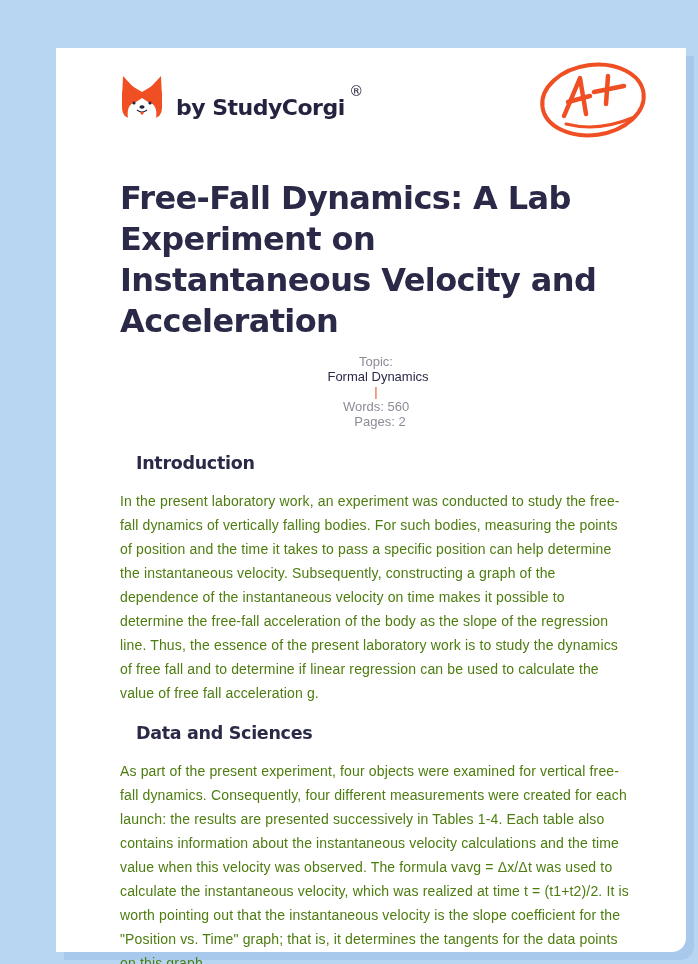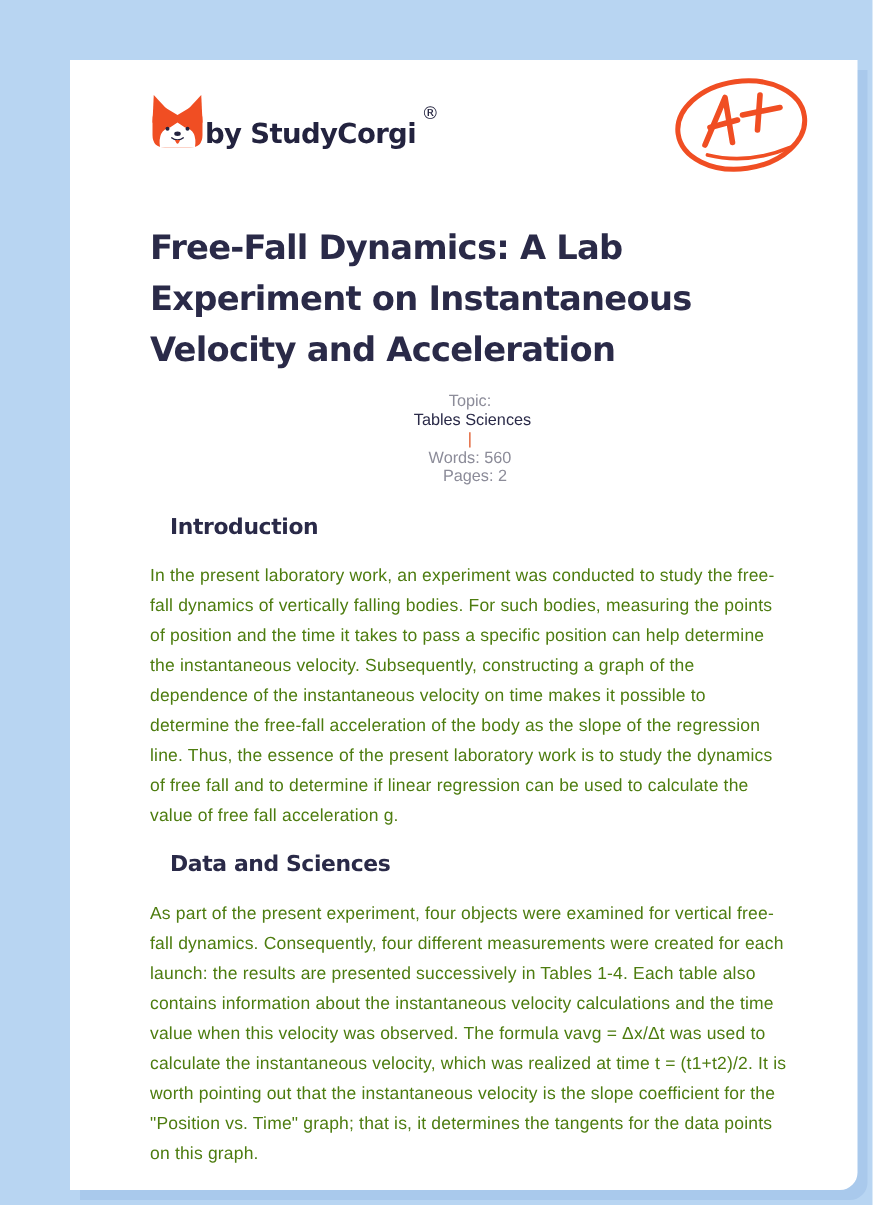--- a/index.html
+++ b/index.html
@@ -44,20 +44,21 @@
       top: 0;
       display: flex;
       align-items: center;
     }
     .logo-icon {
       width: 44px;
       height: 46px;
       display: block;
     }
     .logo-text {
+      margin-left: 12px;
       margin-top: 20px;
       font-family: "DejaVu Sans", sans-serif;
       font-weight: bold;
       font-size: 22px;
       color: #23233f;
       letter-spacing: -0.5px;
       position: relative;
     }
     .reg {
       position: absolute;
@@ -76,21 +77,21 @@
     }
     .content {
       position: absolute;
       left: 64px;
       top: 130px;
       width: 512px;
     }
     .title {
       font-family: "DejaVu Sans", sans-serif;
       font-weight: bold;
-      font-size: 27px;
+      font-size: 32px;
       line-height: 41px;
       color: #2a2a48;
       margin: 0;
       letter-spacing: -0.6px;
     }
     .meta {
       margin-top: 12px;
       font-size: 13px;
       color: #8c8c99;
       display: flex;
@@ -164,21 +165,21 @@
 
       <path d="M28 64 Q60 72 94 58" fill="none" stroke="#f04e23" stroke-width="3" stroke-linecap="round"></path>
     </svg>
   </div>
 
   <div class="content">
     <h1 class="title">Free-Fall Dynamics: A Lab Experiment on Instantaneous Velocity and Acceleration</h1>
 
     <div class="meta">
       <span>Topic:</span>
-      <span class="topic-value">Tables Sciences</span>
+      <span class="topic-value">Formal Dynamics</span>
       <span class="sep">|</span>
       <span>Words: 560</span>
       <span class="pages">Pages: 2</span>
     </div>
 
     <h2 class="h-intro">Introduction</h2>
     <p>In the present laboratory work, an experiment was conducted to study the free-fall dynamics of vertically falling bodies. For such bodies, measuring the points of position and the time it takes to pass a specific position can help determine the instantaneous velocity. Subsequently, constructing a graph of the dependence of the instantaneous velocity on time makes it possible to determine the free-fall acceleration of the body as the slope of the regression line. Thus, the essence of the present laboratory work is to study the dynamics of free fall and to determine if linear regression can be used to calculate the value of free fall acceleration g.</p>
 
     <h2 class="h-data">Data and Sciences</h2>
     <p>As part of the present experiment, four objects were examined for vertical free-fall dynamics. Consequently, four different measurements were created for each launch: the results are presented successively in Tables 1-4. Each table also contains information about the instantaneous velocity calculations and the time value when this velocity was observed. The formula vavg = Δx/Δt was used to calculate the instantaneous velocity, which was realized at time t = (t1+t2)/2. It is worth pointing out that the instantaneous velocity is the slope coefficient for the "Position vs. Time" graph; that is, it determines the tangents for the data points on this graph.</p>

